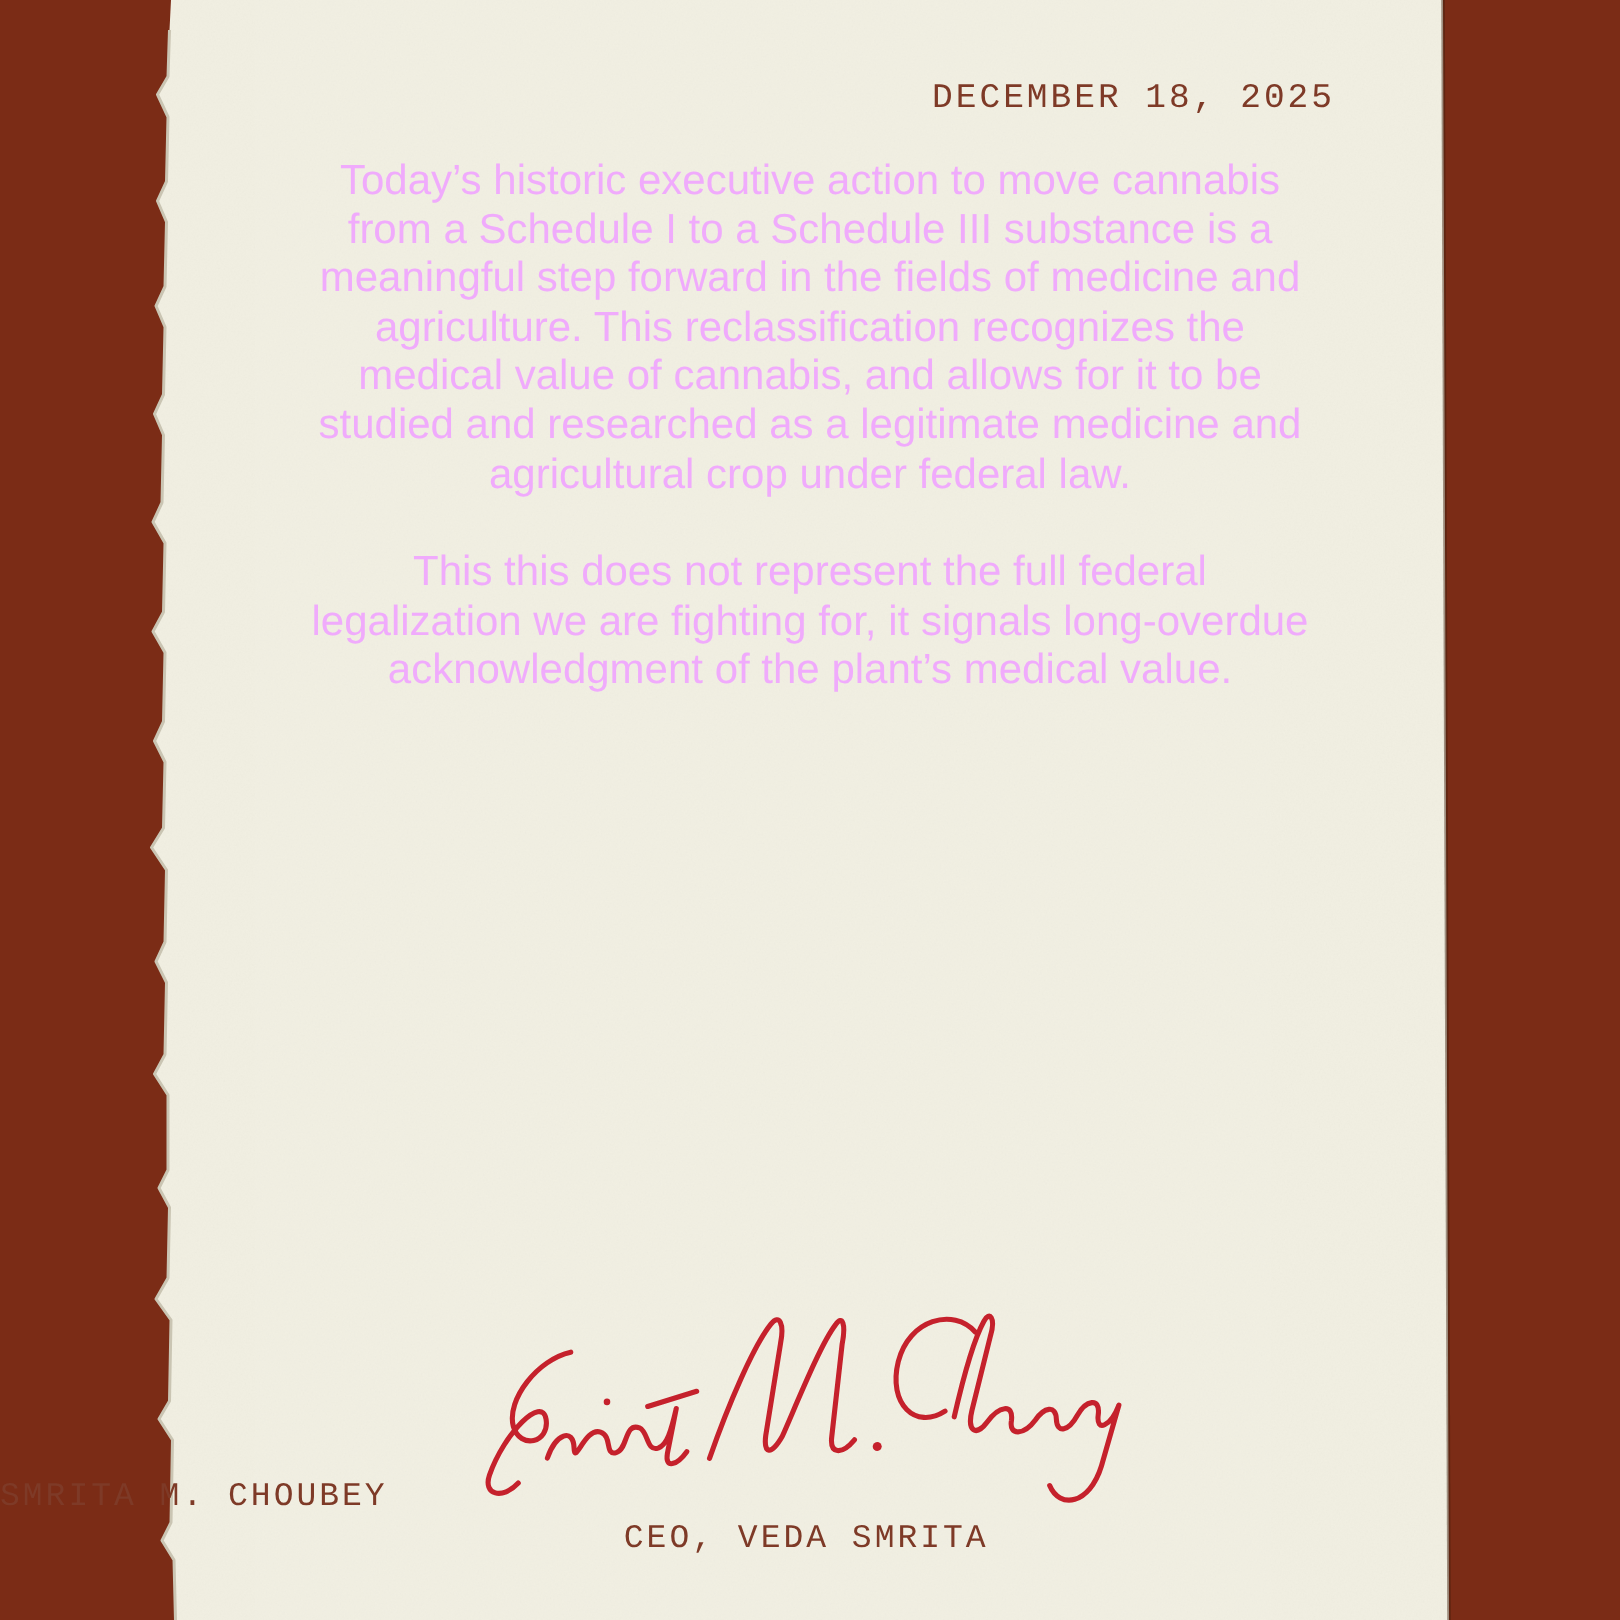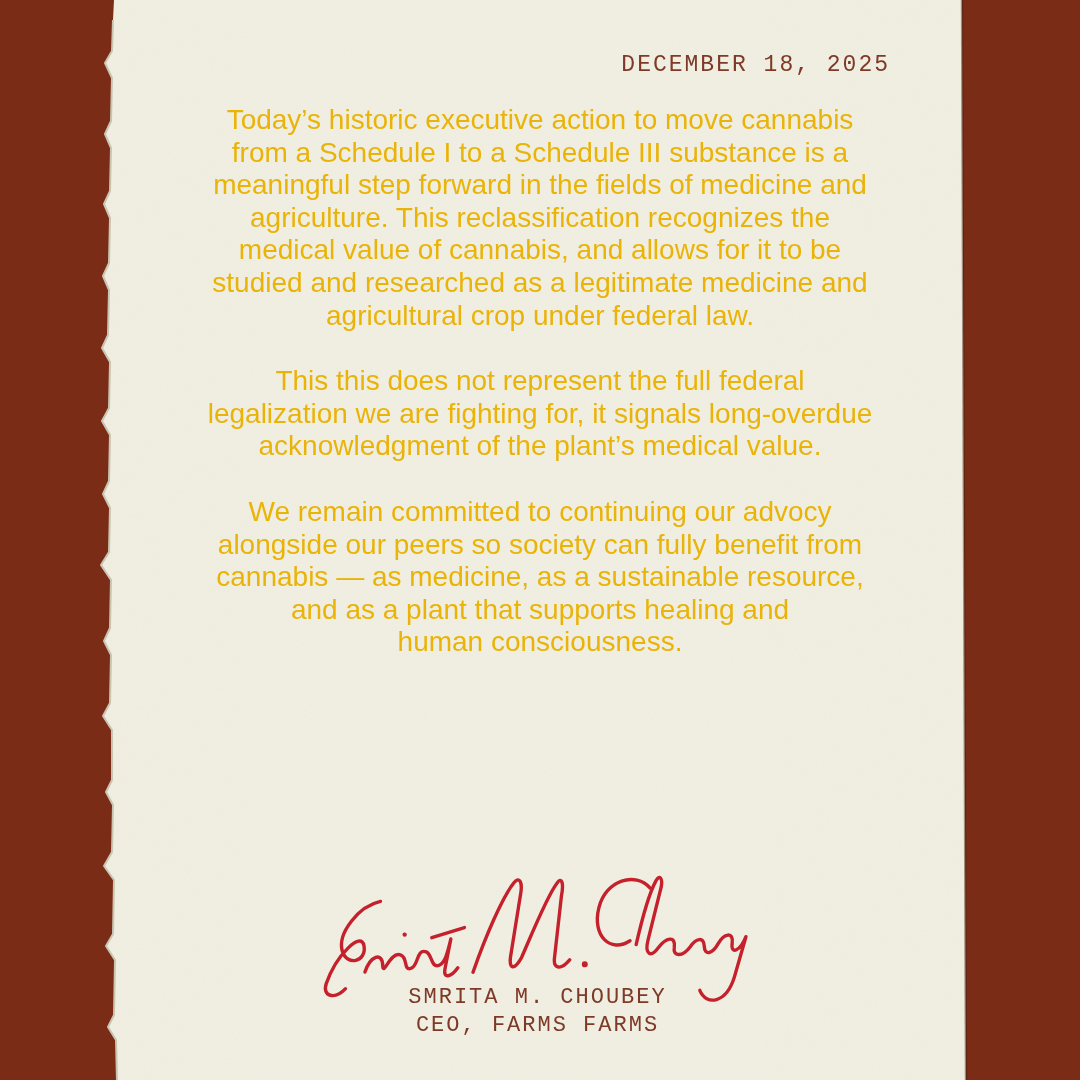--- a/index.html
+++ b/index.html
@@ -38,21 +38,21 @@
     font-size: 23px;
     letter-spacing: 2px;
     color: #7e3a27;
   }
   .body-text {
     position: absolute;
     top: 100px;
     left: 158px;
     width: 764px;
     text-align: center;
-    color: #eab308;
+    color: #f0abfc;
   }
   .para {
     white-space: pre-line;
     font-size: 28px;
     line-height: 32.6px;
     margin: 0 0 33px 0;
     font-weight: 400;
   }
   .signature-wrap {
     position: absolute;
@@ -61,21 +61,20 @@
     width: 450px;
     height: 140px;
     transform: rotate(-2deg);
   }
   .signature-wrap svg { display: block; }
   .signoff-name {
     position: absolute;
     top: 981px;
     left: 0;
     width: 1075px;
-    text-align: center;
     font-family: "Liberation Mono", "DejaVu Sans Mono", monospace;
     font-size: 22px;
     letter-spacing: 2px;
     color: #7e3a27;
   }
   .signoff-title {
     position: absolute;
     top: 1009px;
     left: 0;
     width: 1075px;
@@ -139,25 +138,20 @@
       <p class="para">Today’s historic executive action to move cannabis
 from a Schedule I to a Schedule III substance is a
 meaningful step forward in the fields of medicine and
 agriculture. This reclassification recognizes the
 medical value of cannabis, and allows for it to be
 studied and researched as a legitimate medicine and
 agricultural crop under federal law.</p>
       <p class="para">This this does not represent the full federal
 legalization we are fighting for, it signals long-overdue
 acknowledgment of the plant’s medical value.</p>
-      <p class="para">We remain committed to continuing our advocy
-alongside our peers so society can fully benefit from
-cannabis — as medicine, as a sustainable resource,
-and as a plant that supports healing and
-human consciousness.</p>
     </div>
 
     <div class="signature-wrap">
       <svg width="450" height="140" viewBox="0 0 450 140">
         <title>Smrita M. Choubey</title>
         <g stroke="#c5212c" stroke-width="3.4" fill="none" stroke-linecap="round" stroke-linejoin="round">
 
           <path d="M 70 24 C 48 28 26 54 30 72 C 34 88 54 84 52 68 C 50 52 24 76 13 104 C 8 117 21 121 32 110"></path>
 
           <path d="M 52 94 C 58 78 70 74 70 88 C 70 100 78 74 88 78 C 96 81 90 94 98 92 C 106 90 104 72 114 76 C 120 79 118 92 126 90 C 132 88 135 79 139 64 L 132 94 C 130 104 138 102 145 93"></path>
@@ -168,16 +162,16 @@
           <circle cx="272" cy="94" r="3" fill="#c5212c" stroke="none"></circle>
 
           <path d="M 340 20 C 326 3 296 10 288 38 C 280 66 298 84 318 72"></path>
 
           <path d="M 324 76 C 332 46 340 23 346 13 C 350 6 354 11 350 23 L 336 72 C 332 86 338 90 346 80 C 354 70 364 68 362 80 C 360 90 370 90 378 80 C 384 72 392 70 392 80 C 392 90 400 88 406 78 C 412 68 422 66 420 78 C 418 90 428 86 434 72 L 421 112 C 412 138 392 140 386 124"></path>
         </g>
       </svg>
     </div>
 
     <div class="signoff-name">SMRITA M. CHOUBEY</div>
-    <div class="signoff-title">CEO, FARMS FARMS</div>
+    <div class="signoff-title">CEO, VEDA SMRITA</div>
 
   </div>
 </div>
 
 </body></html>

